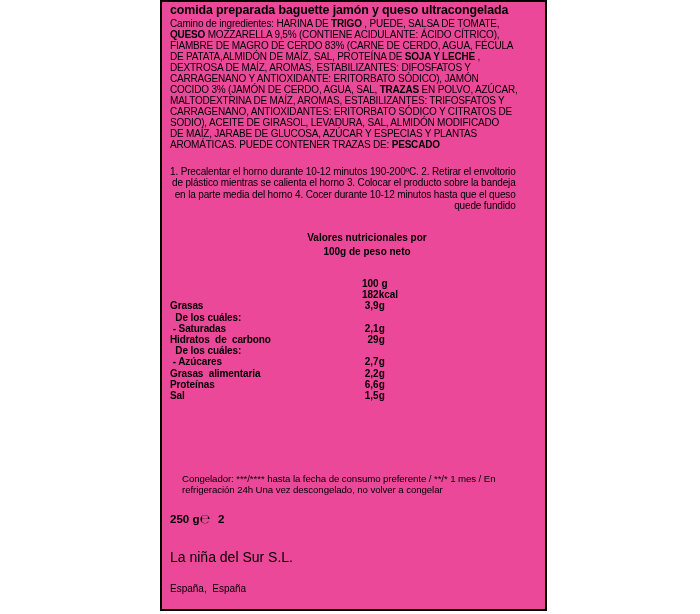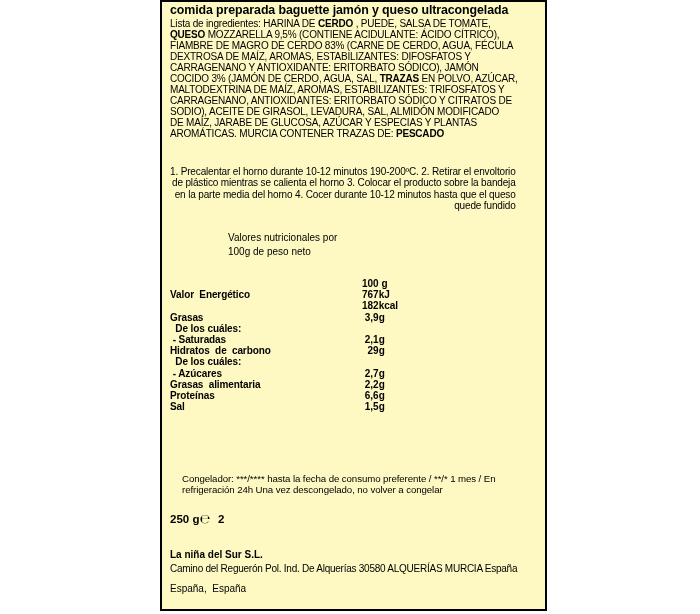--- a/index.html
+++ b/index.html
@@ -5,97 +5,94 @@
   html,body { margin:0; padding:0; }
   body {
     width:700px; height:614px; position:relative;
     background:#ffffff; color:#000;
     font-family:"Liberation Sans", sans-serif;
     overflow:hidden;
   }
   .page { position:absolute; inset:0; background:#ffffff; }
   .label {
     position:absolute; left:160px; top:0; width:387px; height:611px;
-    border:2px solid #000; box-sizing:border-box; background:#fef9c3; overflow:hidden;
+    border:2px solid #000; box-sizing:border-box; background:#ec4899; overflow:hidden;
   }
   .label > * { position:absolute; }
   .title {
     left:8px; top:1px; font-weight:bold; font-size:12.4px;
     letter-spacing:-0.1px; white-space:nowrap;
   }
   .ingredients {
     left:8px; top:16px; font-size:10px; line-height:11px;
     letter-spacing:-0.2px; white-space:nowrap;
   }
   .instructions {
     left:8px; top:164px; font-size:10px; line-height:11.3px;
     letter-spacing:-0.15px; white-space:nowrap;text-align:right;
   }
   .nut-header {
-    left:66px; top:229px; width:310px; 
-    font-size:10px; line-height:13.8px;
+    left:50px; top:229px; width:310px; text-align:center;
+    font-size:10px; line-height:13.8px;font-weight:bold;
   }
   .nut-rows { left:8px; top:276px; width:370px; font-size:10px; }
   .nrow { position:relative; height:11.2px;font-weight:bold; }
   .nlbl { position:absolute; left:0; top:0; white-space:pre; letter-spacing:-0.1px; }
   .nval { position:absolute; left:192px; top:0; white-space:pre; }
   .storage {
     left:20px; top:471px; font-size:9.7px; line-height:11.3px;
     letter-spacing:-0.1px; white-space:nowrap;
   }
   .netweight { left:8px; top:509px; font-size:11.5px; font-weight:bold; white-space:nowrap; }
   .esign { font-weight:normal; font-size:12.5px; font-family:"DejaVu Sans","Liberation Sans",sans-serif; }
   .portions { margin-left:8px; font-weight:bold; }
-  .mfr-name { left:8px; top:547px; font-size:10px; font-weight:bold; white-space:nowrap; }
+  .mfr-name { left:8px; top:547px; font-size:14px; font-weight:normal; white-space:nowrap; }
   .mfr-addr { left:8px; top:561px; font-size:10px; letter-spacing:-0.25px; white-space:nowrap; }
   .origin { left:8px; top:581px; font-size:10px; white-space:pre;text-align:center; }
   .b { font-weight:bold; }
 </style>
 </head>
 <body>
 
 <div class="page">
   <div class="label">
 
     <div class="title">comida preparada baguette jamón y queso ultracongelada</div>
 
     <div class="ingredients" id="ingredients">
-        <div><span>Lista de ingredientes: HARINA DE </span><span class="b">CERDO</span><span> , PUEDE, SALSA DE TOMATE,</span></div>
+        <div><span>Camino de ingredientes: HARINA DE </span><span class="b">TRIGO</span><span> , PUEDE, SALSA DE TOMATE,</span></div>
         <div><span class="b">QUESO</span><span> MOZZARELLA 9,5% (CONTIENE ACIDULANTE: ÁCIDO CÍTRICO),</span></div>
         <div><span>FIAMBRE DE MAGRO DE CERDO 83% (CARNE DE CERDO, AGUA, FÉCULA</span></div>
+        <div><span>DE PATATA,ALMIDÓN DE MAÍZ, SAL, PROTEÍNA DE </span><span class="b">SOJA Y LECHE</span><span> ,</span></div>
         <div><span>DEXTROSA DE MAÍZ, AROMAS, ESTABILIZANTES: DIFOSFATOS Y</span></div>
         <div><span>CARRAGENANO Y ANTIOXIDANTE: ERITORBATO SÓDICO), JAMÓN</span></div>
         <div><span>COCIDO 3% (JAMÓN DE CERDO, AGUA, SAL, </span><span class="b">TRAZAS</span><span> EN POLVO, AZÚCAR,</span></div>
         <div><span>MALTODEXTRINA DE MAÍZ, AROMAS, ESTABILIZANTES: TRIFOSFATOS Y</span></div>
         <div><span>CARRAGENANO, ANTIOXIDANTES: ERITORBATO SÓDICO Y CITRATOS DE</span></div>
         <div><span>SODIO), ACEITE DE GIRASOL, LEVADURA, SAL, ALMIDÓN MODIFICADO</span></div>
         <div><span>DE MAÍZ, JARABE DE GLUCOSA, AZÚCAR Y ESPECIAS Y PLANTAS</span></div>
-        <div><span>AROMÁTICAS. MURCIA CONTENER TRAZAS DE: </span><span class="b">PESCADO</span></div>
+        <div><span>AROMÁTICAS. PUEDE CONTENER TRAZAS DE: </span><span class="b">PESCADO</span></div>
       </div>
 
     <div class="instructions" id="instructions">
         <div>1. Precalentar el horno durante 10-12 minutos 190-200ºC. 2. Retirar el envoltorio</div>
         <div>de plástico mientras se calienta el horno 3. Colocar el producto sobre la bandeja</div>
         <div>en la parte media del horno 4. Cocer durante 10-12 minutos hasta que el queso</div>
         <div>quede fundido</div>
       </div>
 
     <div class="nut-header">
       <div>Valores nutricionales por</div>
       <div>100g de peso neto</div>
     </div>
 
     <div class="nut-rows" id="nutrition-rows">
         <div class="nrow">
           <span class="nlbl"></span>
           <span class="nval">100 g</span>
-        </div>
-        <div class="nrow">
-          <span class="nlbl">Valor  Energético</span>
-          <span class="nval">767kJ</span>
         </div>
         <div class="nrow">
           <span class="nlbl"></span>
           <span class="nval">182kcal</span>
         </div>
         <div class="nrow">
           <span class="nlbl">Grasas</span>
           <span class="nval"> 3,9g</span>
         </div>
         <div class="nrow">
@@ -133,17 +130,16 @@
       </div>
 
     <div class="storage" id="storage">
         <div>Congelador: ***/**** hasta la fecha de consumo preferente / **/* 1 mes / En</div>
         <div>refrigeración 24h Una vez descongelado, no volver a congelar</div>
       </div>
 
     <div class="netweight"><span>250 g</span><span class="esign">℮</span><span class="portions">2</span></div>
 
     <div class="mfr-name">La niña del Sur S.L.</div>
-    <div class="mfr-addr">Camino del Reguerón Pol. Ind. De Alquerías 30580 ALQUERÍAS MURCIA España</div>
     <div class="origin">España,  España</div>
 
   </div>
 </div>
 
 </body></html>

